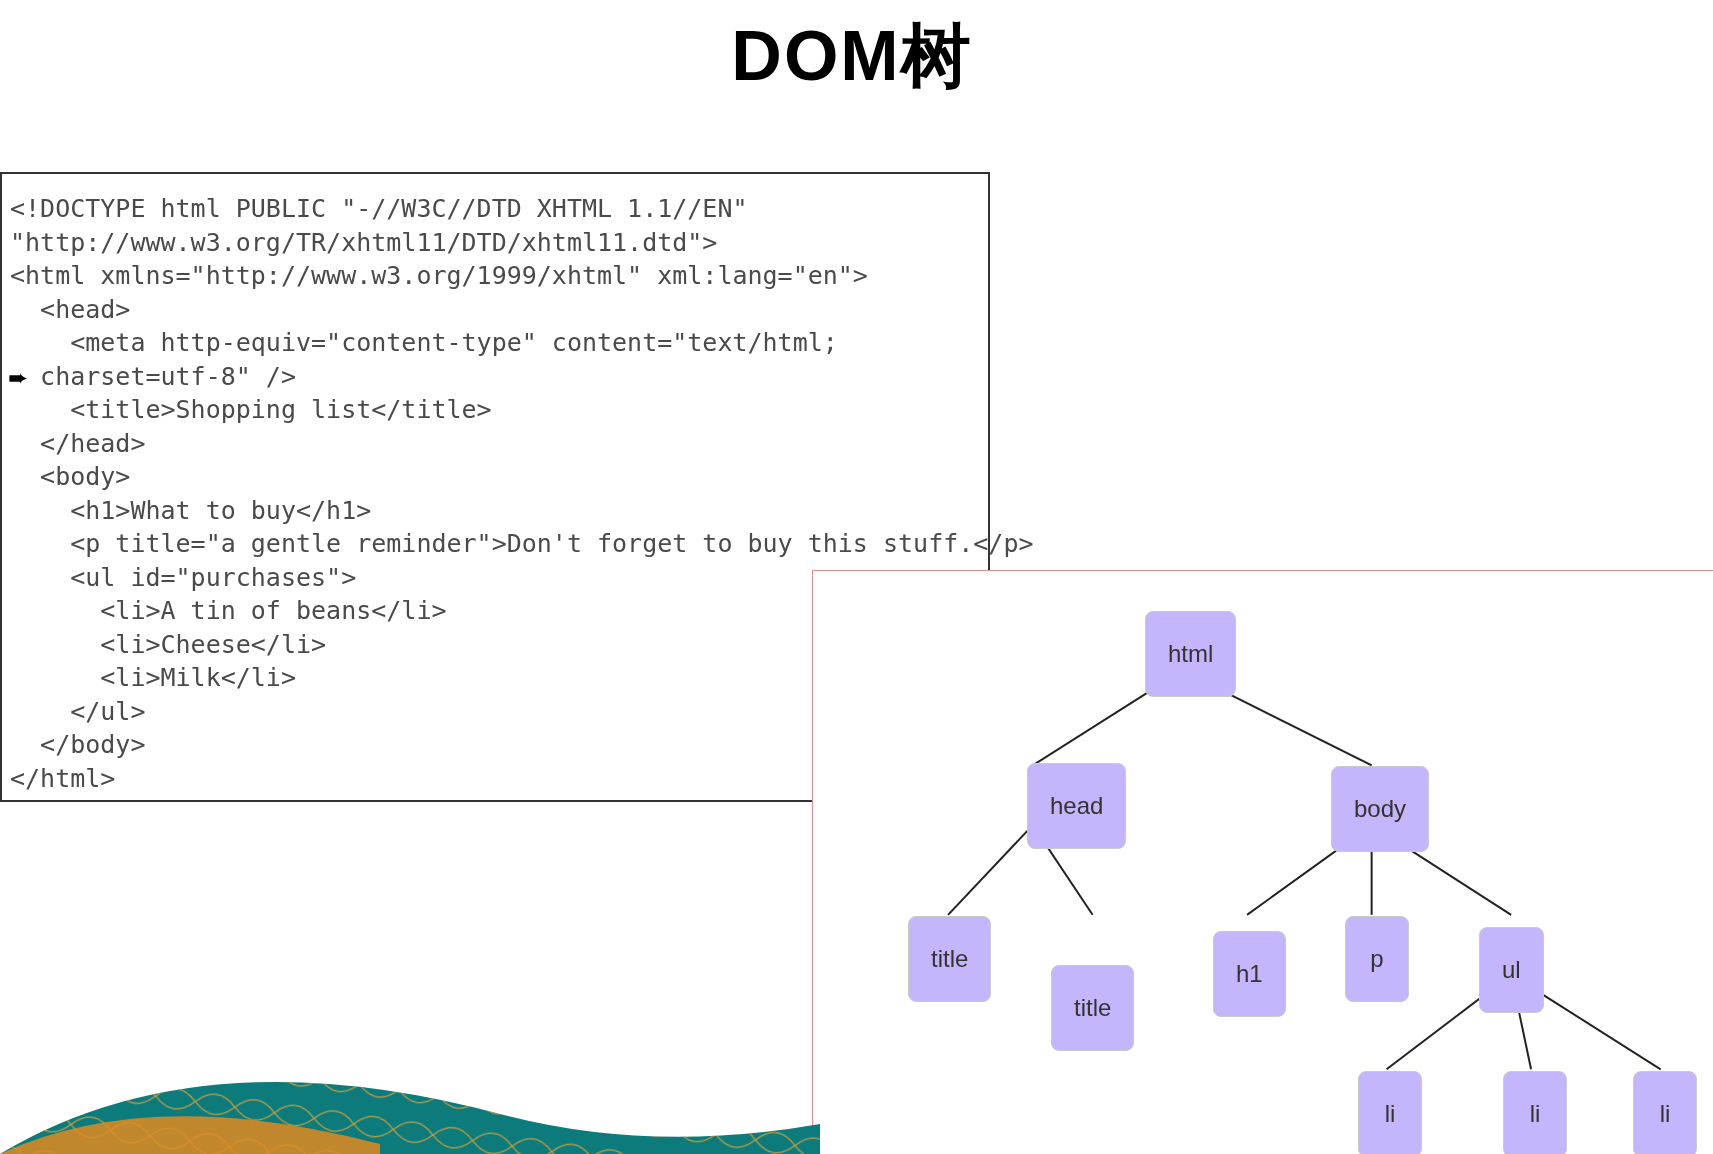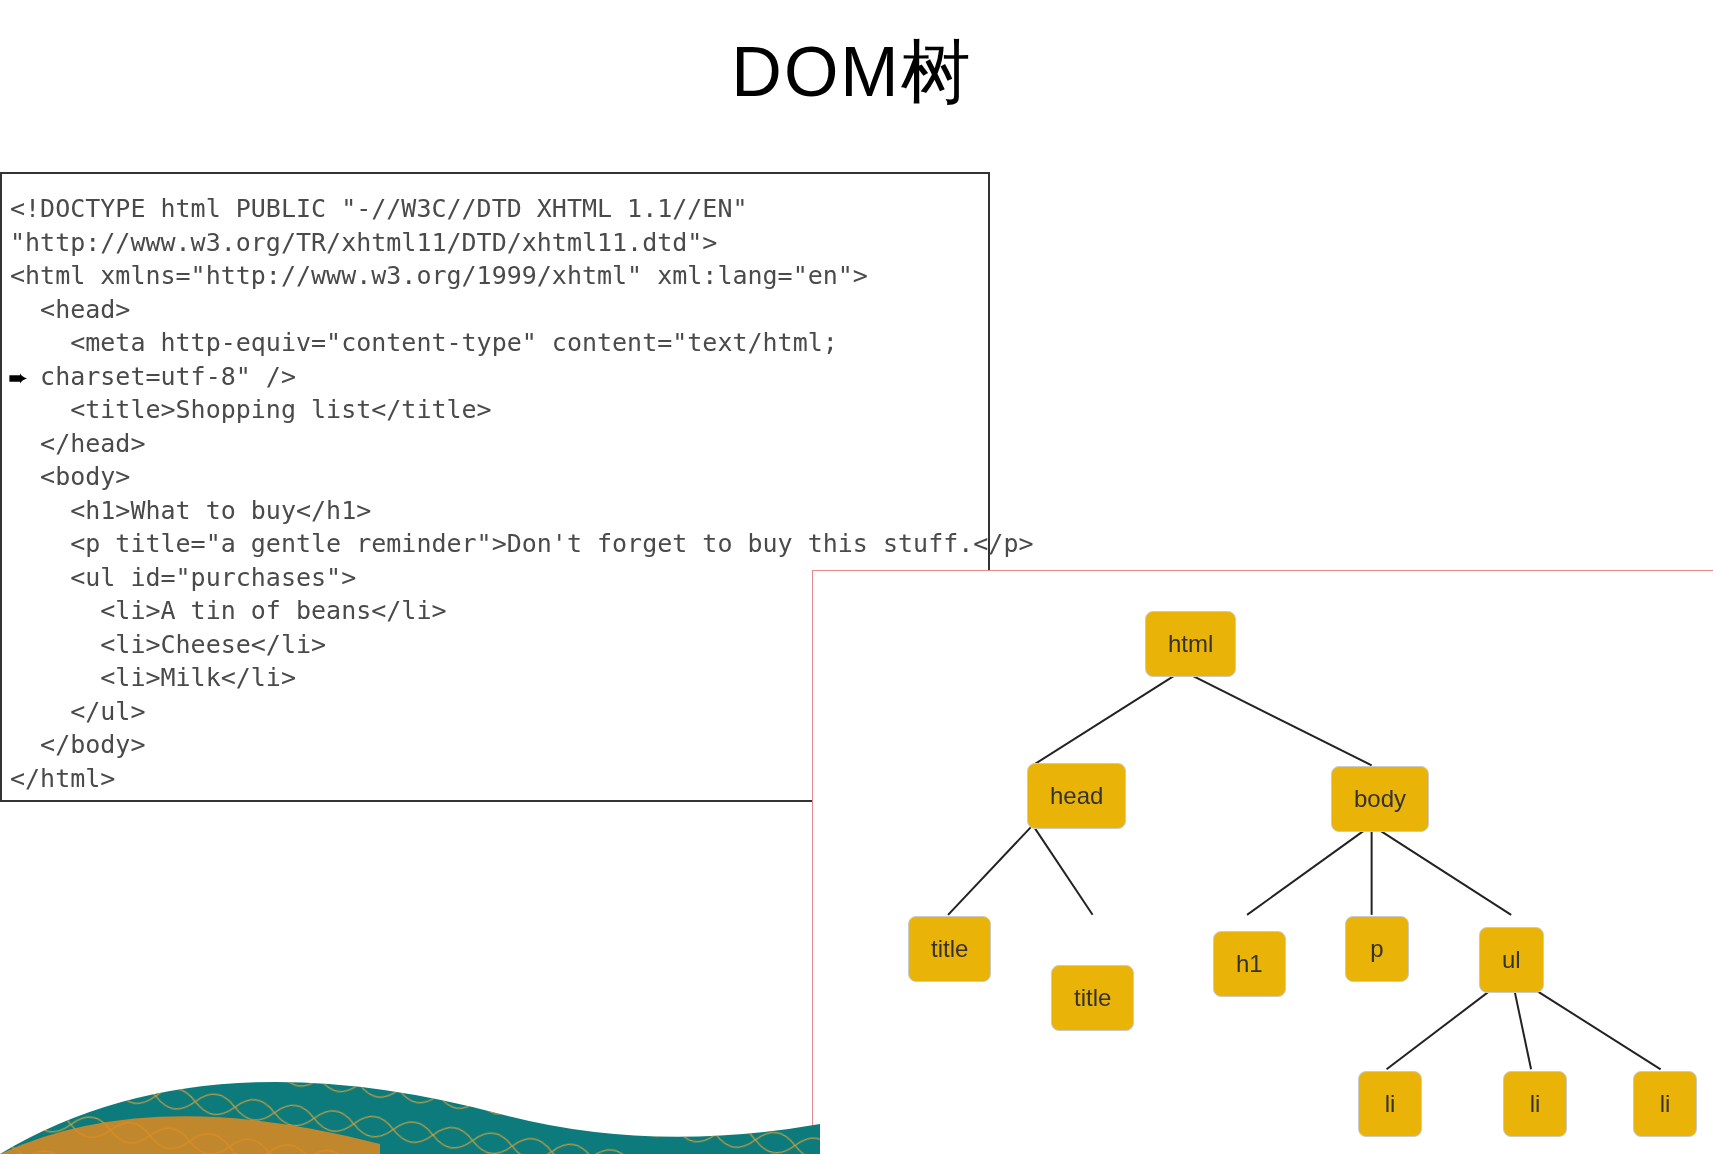--- a/index.html
+++ b/index.html
@@ -1,24 +1,24 @@
 <!DOCTYPE html>
 <html><head>
 <meta charset="utf-8">
 <style>
   * { box-sizing: border-box; margin: 0; padding: 0; }
   html, body { width: 1713px; height: 1154px; background: #fff; font-family: Arial, sans-serif; }
   .slide { position: relative; width: 1713px; height: 1154px; overflow: hidden; }
-  .title { position: absolute; top: 10px; left: 0; right: 9px; text-align: center; font-size: 70px; font-weight: 400; color: #000; letter-spacing: 2px; margin-top: 16px; }
+  .title { position: absolute; top: 10px; left: 0; right: 9px; text-align: center; font-size: 70px; font-weight: 700; color: #000; letter-spacing: 2px; }
   .code-box { position: absolute; top: 172px; left: 0; width: 990px; height: 630px; border: 2px solid #333; background: #fff; padding: 18px 8px 18px 8px; }
   .code-box pre { font-family: "DejaVu Sans Mono", "Consolas", monospace; font-size: 25px; line-height: 1.34; color: #4a4a4a; white-space: pre; }
   .arrow-cursor { position: absolute; top: 364px; left: 8px; font-size: 24px; color: #000; }
   .tree-panel { position: absolute; top: 570px; left: 812px; width: 902px; height: 585px; border: 1px solid #e58b8b; background: #fff; }
   .tree-panel svg { position: absolute; top: 0; left: 0; width: 100%; height: 100%; }
-  .node { position: absolute; background: #eab308; border: 1px solid #cacaca; border-radius: 8px; padding: 18px 22px; font-size: 24px; color: #333; text-align: center; min-width: 64px; }
+  .node { position: absolute; background: #c4b5fd; border: 1px solid #cacaca; border-radius: 8px; padding: 28px 22px; font-size: 24px; color: #333; text-align: center; min-width: 64px; }
   .footer-deco { position: absolute; left: 0; bottom: 0; width: 820px; height: 100px; }
 </style>
 </head>
 <body>
 
 <div class="slide">
 
   <div class="title">DOM树</div>
 
   <div class="code-box">

